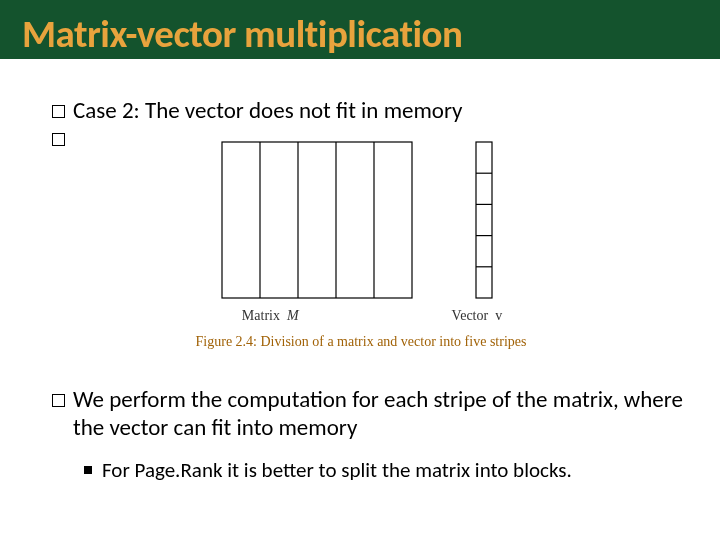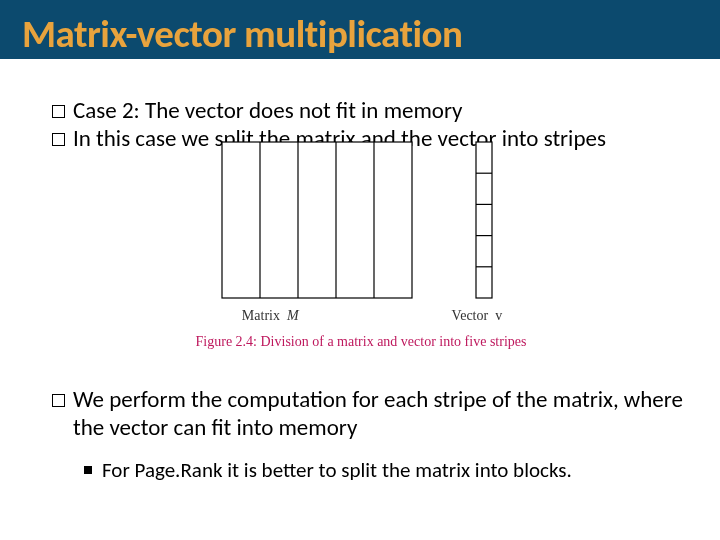--- a/index.html
+++ b/index.html
@@ -1,20 +1,20 @@
 <!DOCTYPE html>
 <html><head>
 <meta charset="utf-8">
 <style>
   * { margin: 0; padding: 0; box-sizing: border-box; }
   html, body { width: 720px; height: 540px; background: #fff; font-family: Calibri, "Segoe UI", Arial, sans-serif; }
   .slide { width: 720px; height: 540px; position: relative; background: #fff; overflow: hidden; }
 
   .title-bar {
-    background: #0c4a6e;
+    background: #14532d;
     width: 100%;
     padding: 10px 0 2px 22px;
   }
   .title-bar span {
     color: #e8a33d;
     font-size: 39px;
     font-weight: 700;
     letter-spacing: -0.5px;
   }
 
@@ -57,21 +57,21 @@
     font-size: 14px;
     color: #333;
     margin-top: 2px;
   }
   .fig-labels .lbl-matrix { margin-left: 22px; }
   .fig-labels .lbl-vector { margin-left: 43px; }
   .fig-caption {
     margin-top: 10px;
     font-family: "Times New Roman", serif;
     font-size: 14px;
-    color: #be185d;
+    color: #a16207;
   }
 
   .lower-block { position: absolute; top: 386px; left: 52px; right: 36px; }
 
   .sub-bullet {
     display: flex;
     align-items: flex-start;
     margin-left: 32px;
     margin-top: 16px;
   }
@@ -101,21 +101,20 @@
 
   <div class="content">
 
     <div class="bullet">
       <span class="box"></span>
       <span class="txt">Case 2: The vector does not fit in memory</span>
     </div>
 
     <div class="bullet">
       <span class="box"></span>
-      <span class="txt">In this case we split the matrix and the vector into stripes</span>
     </div>
 
   </div>
 
   <div class="figure-wrap">
     <svg width="418" height="170">
 
       <rect x="70" y="6" width="190" height="156" fill="#fff" stroke="#000" stroke-width="1.2"></rect>
       <line x1="108" y1="6" x2="108" y2="162" stroke="#000" stroke-width="1.2"></line>
       <line x1="146" y1="6" x2="146" y2="162" stroke="#000" stroke-width="1.2"></line>

